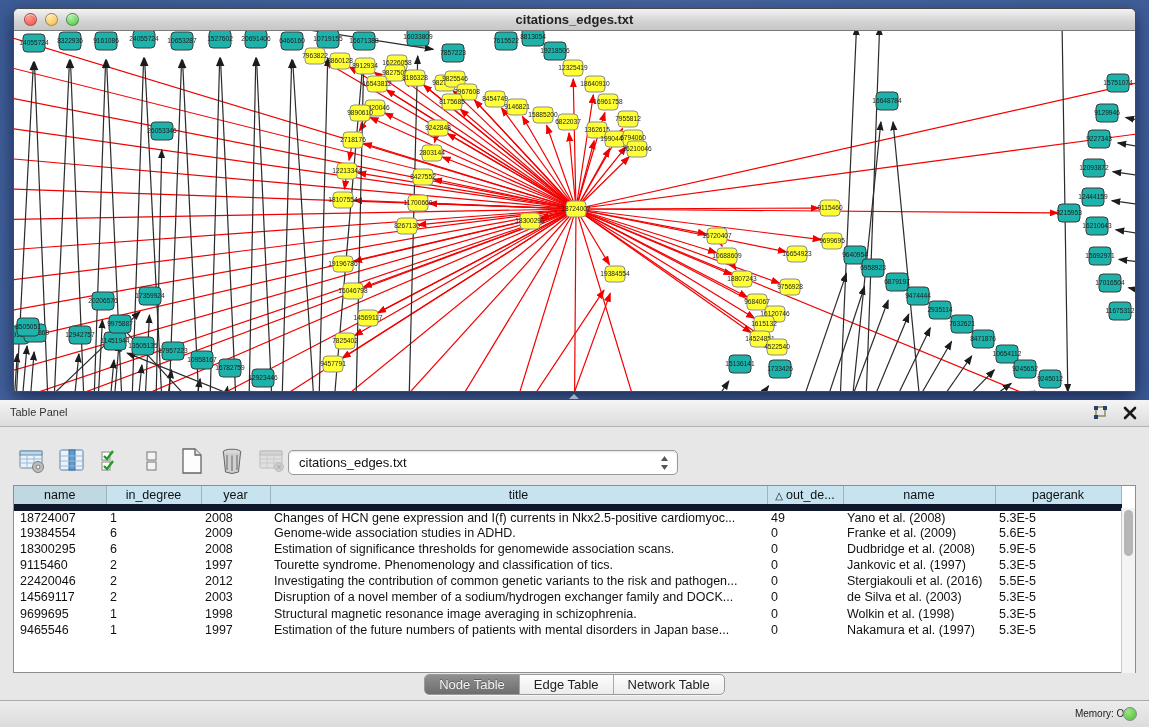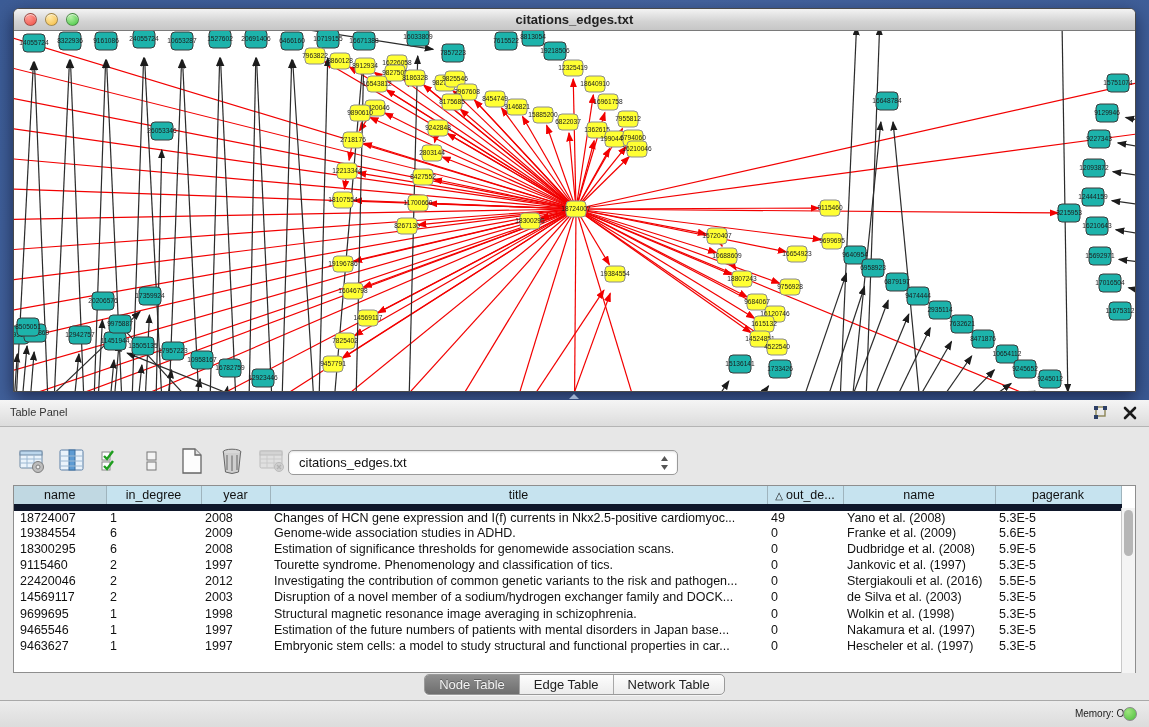--- a/index.html
+++ b/index.html
@@ -850,29 +850,20 @@
           </tr>
           <tr>
             <td>9465546</td>
             <td>1</td>
             <td>1997</td>
             <td>Estimation of the future numbers of patients with mental disorders in Japan base...</td>
             <td>0</td>
             <td>Nakamura et al. (1997)</td>
             <td>5.3E-5</td>
           </tr>
-          <tr>
-            <td>9463627</td>
-            <td>1</td>
-            <td>1997</td>
-            <td>Embryonic stem cells: a model to study structural and functional properties in car...</td>
-            <td>0</td>
-            <td>Hescheler et al. (1997)</td>
-            <td>5.3E-5</td>
-          </tr>
         </tbody>
     </table>
     <div class="vscroll">
       <div class="vthumb"></div>
     </div>
   </div>
 
   <div class="tabs">
     <div class="segmented" id="segmented">
         <div class="seg selected">Node Table</div>

